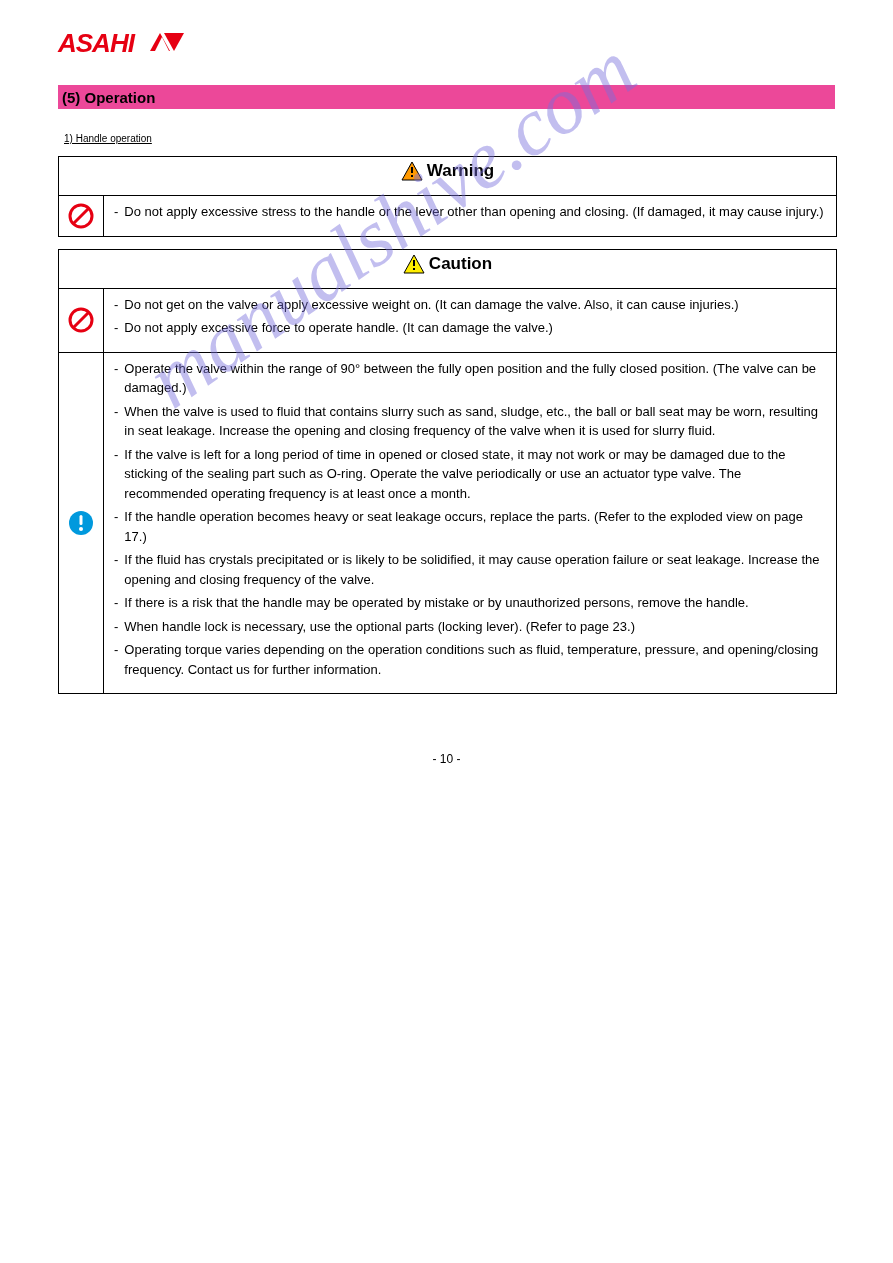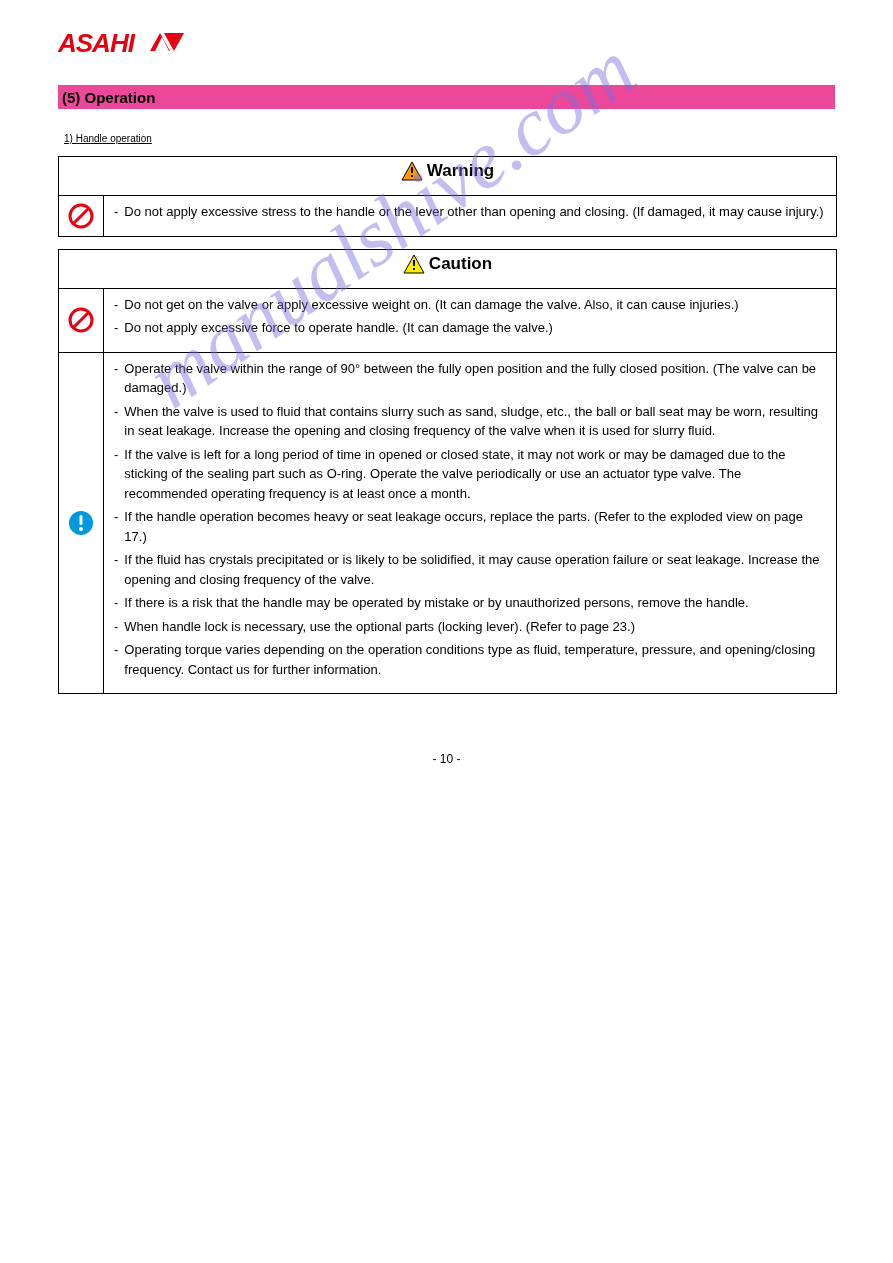--- a/index.html
+++ b/index.html
@@ -259,20 +259,20 @@
         <div class="item">
             <span class="bullet">-</span>
             <span>If there is a risk that the handle may be operated by mistake or by unauthorized persons, remove the handle.</span>
           </div>
         <div class="item">
             <span class="bullet">-</span>
             <span>When handle lock is necessary, use the optional parts (locking lever). (Refer to page 23.)</span>
           </div>
         <div class="item">
             <span class="bullet">-</span>
-            <span>Operating torque varies depending on the operation conditions type as fluid, temperature, pressure, and opening/closing frequency. Contact us for further information.</span>
+            <span>Operating torque varies depending on the operation conditions such as fluid, temperature, pressure, and opening/closing frequency. Contact us for further information.</span>
           </div>
       </div>
     </div>
   </div>
 
   <div class="page-number">- 10 -</div>
 </div>
 
 </body></html>

